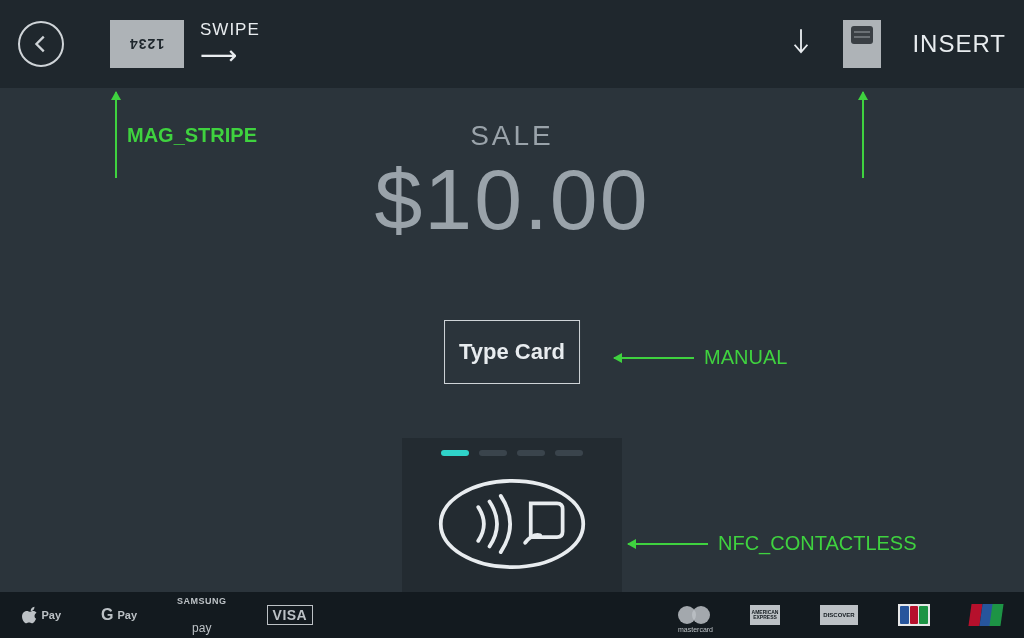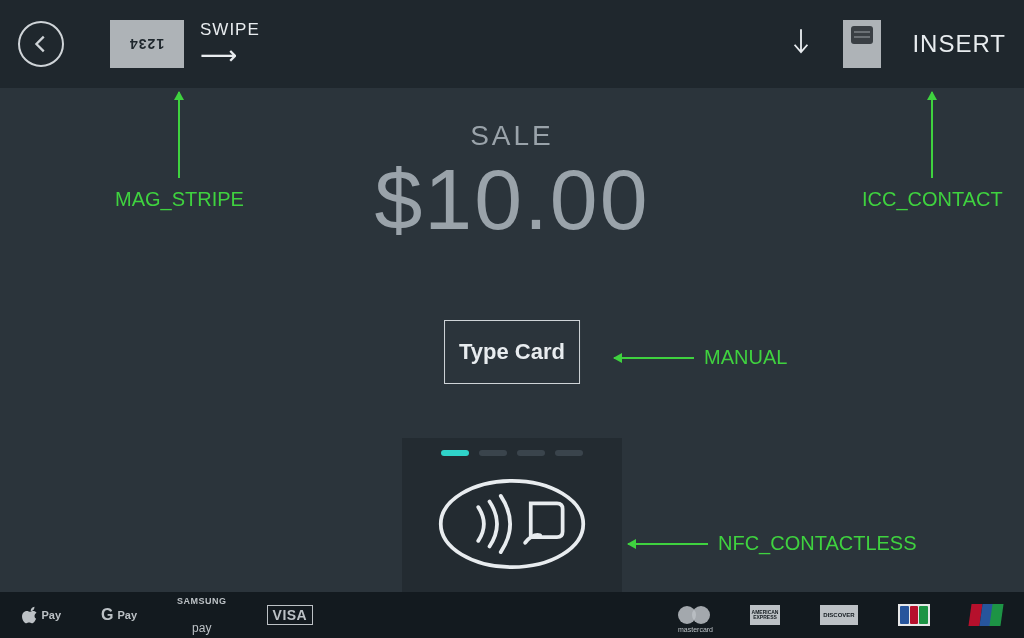--- a/index.html
+++ b/index.html
@@ -61,21 +61,21 @@
   .disc-box{width:38px;height:20px;background:#cfd4d8;color:var(--footer);font-size:6px;font-weight:bold;display:flex;align-items:center;justify-content:center;}
   .jcb-box{width:32px;height:22px;background:#fff;display:flex;padding:2px;gap:1px;}
   .jcb-box span{flex:1;border-radius:1px;}
   .jcb-box span:nth-child(1){background:#2a5caa;} .jcb-box span:nth-child(2){background:#c8102e;} .jcb-box span:nth-child(3){background:#1fa24a;}
   .up-box{width:32px;height:22px;display:flex;}
   .up-box span{flex:1;transform:skewX(-8deg);}
   .up-box span:nth-child(1){background:#c8102e;} .up-box span:nth-child(2){background:#2a5caa;} .up-box span:nth-child(3){background:#1fa24a;}
 
   
   .callout{position:absolute;color:var(--green);font-size:20px;display:flex;align-items:center;gap:10px;pointer-events:none;}
-  .callout.vert{flex-direction:column;}
+  .callout.vert{flex-direction:row;font-weight:bold;}
   .callout .line-v{width:2px;background:var(--green);position:relative;}
   .callout .line-v::before{content:"";position:absolute;top:-1px;left:-4px;border-left:5px solid transparent;border-right:5px solid transparent;border-bottom:9px solid var(--green);}
   .callout .line-h{height:2px;background:var(--green);position:relative;}
   .callout .line-h::before{content:"";position:absolute;left:-1px;top:-4px;border-top:5px solid transparent;border-bottom:5px solid transparent;border-right:9px solid var(--green);}
   .mc-sub{font-size:7px;text-align:center;position:absolute;bottom:-8px;left:0;right:0;}
 </style>
 </head>
 <body>
 
 <div class="topbar">
@@ -183,21 +183,20 @@
   </div>
 </div>
 
 <div class="callout vert" style="left:115px;top:92px">
   <div class="line-v" style="height:86px"></div>
   <span>MAG_STRIPE</span>
 </div>
 
 <div class="callout vert" style="left:862px;top:92px">
   <div class="line-v" style="height:86px"></div>
-  <span>ICC_CONTACT</span>
 </div>
 
 <div class="callout" style="left:614px;top:346px">
   <div class="line-h" style="width:80px"></div>
   <span>MANUAL</span>
 </div>
 
 <div class="callout" style="left:628px;top:532px">
   <div class="line-h" style="width:80px"></div>
   <span>NFC_CONTACTLESS</span>

